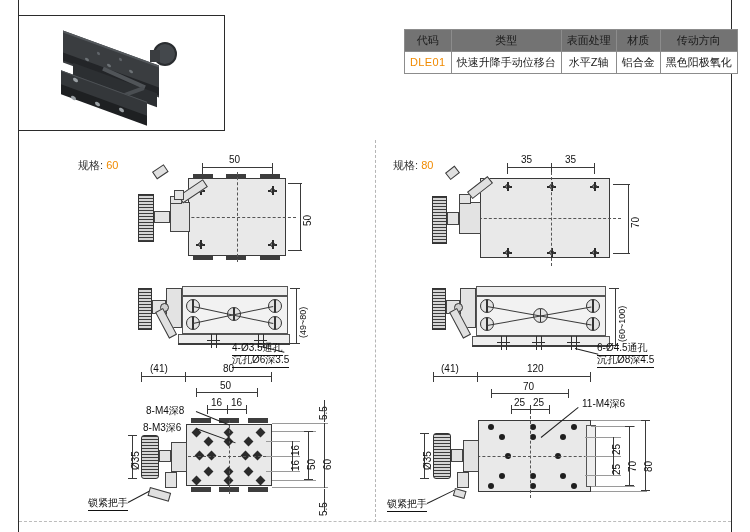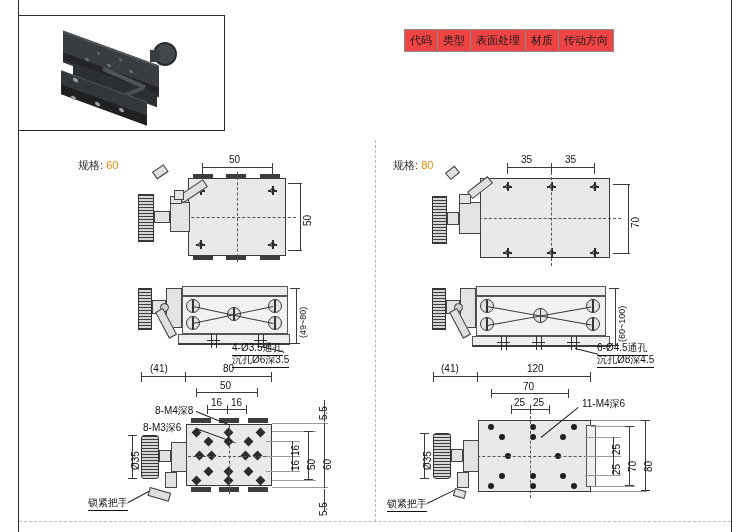--- a/index.html
+++ b/index.html
@@ -38,21 +38,21 @@
   }
   .spec-table th,.spec-table td{
     border:1px solid #8c8c8c;
     text-align:center;
     height:21px;
     padding:0 5px;
     font-weight:normal;
     line-height:21px;
     white-space:nowrap;
   }
-  .spec-table th{background:#ef4444;color:#1a1a1a;}
+  .spec-table th{background:#737373;color:#1a1a1a;}
   .spec-table td{background:#ffffff;}
   .code-cell{color:#f08a00;font-weight:bold;letter-spacing:.4px;}
 
   
   .panel{position:absolute;text-align:center;}
   .spec-label{position:absolute;font-size:11px;color:#333;white-space:nowrap;}
   .spec-label .num{color:#f08a00;}
 
   
   .plate{position:absolute;background:#e9e9e9;border:1.5px solid #3a3a3a;box-sizing:border-box;}
@@ -140,20 +140,27 @@
 
   <table class="spec-table">
     <tbody>
         <tr>
       <th>代码</th>
       <th>类型</th>
       <th>表面处理</th>
       <th>材质</th>
       <th>传动方向</th>
     </tr>
+    <tr>
+      <td class="code-cell">DLE01</td>
+      <td>快速升降手动位移台</td>
+      <td>水平Z轴</td>
+      <td>铝合金</td>
+      <td>黑色阳极氧化</td>
+    </tr>
   </tbody>
     </table>
 
   <div class="panel" style="left:0;top:0;width:375px;height:532px;">
 
     <div class="spec-label" style="left:78px;top:158px;">
       <span>规格:</span>
       <span class="num">60</span>
     </div>
 
@@ -317,21 +324,21 @@
       <div class="dimline-v" style="left:132px;top:435px;height:44px;"></div>
       <div class="dimline" style="left:128px;top:435px;width:9px;"></div>
       <div class="dimline" style="left:128px;top:478px;width:9px;"></div>
       <div class="dimtxt-v" style="left:130px;top:470px;">Ø35</div>
 
       <div class="shaft" style="left:165px;top:472px;width:12px;height:16px;"></div>
       <div class="handle" style="left:150px;top:487px;width:22px;height:9px;transform:rotate(16deg);"></div>
       <div class="lead" style="left:128px;top:502px;width:24px;transform:rotate(-28deg);"></div>
       <div class="note note-u" style="left:88px;top:496px;">锁紧把手</div>
 
-      <div class="note" style="left:155px;top:404px;">8-M4深8</div>
+      <div class="note" style="left:146px;top:404px;">8-M4深8</div>
       <div class="lead" style="left:196px;top:411px;width:36px;transform:rotate(22deg);"></div>
       <div class="note" style="left:143px;top:421px;">8-M3深6</div>
       <div class="lead" style="left:196px;top:428px;width:42px;transform:rotate(20deg);"></div>
 
       <div class="ext" style="left:272px;top:423px;width:56px;height:1px;"></div>
       <div class="ext" style="left:272px;top:487px;width:56px;height:1px;"></div>
       <div class="ext" style="left:272px;top:431px;width:44px;height:1px;"></div>
       <div class="ext" style="left:272px;top:480px;width:44px;height:1px;"></div>
       <div class="ext" style="left:266px;top:441px;width:34px;height:1px;"></div>
       <div class="ext" style="left:266px;top:471px;width:34px;height:1px;"></div>

